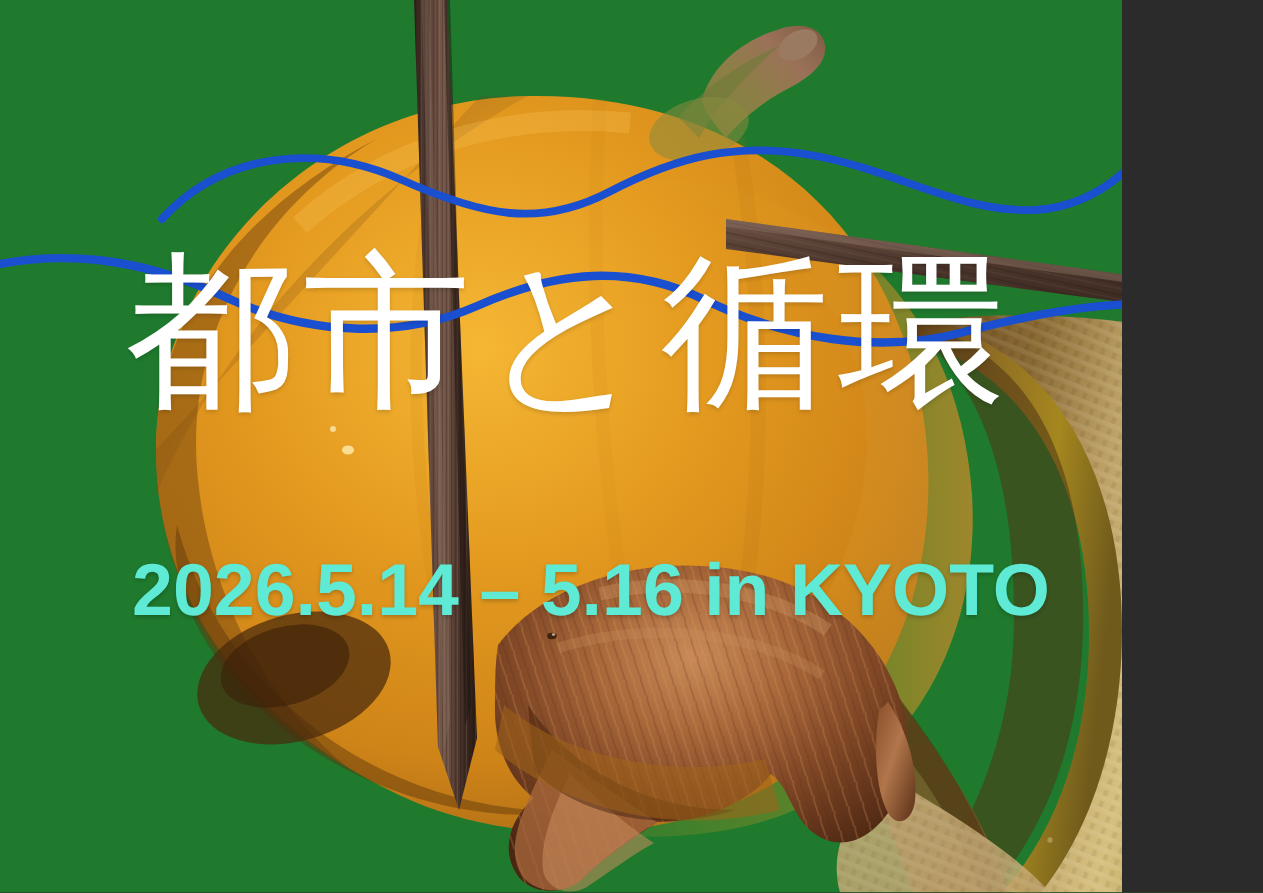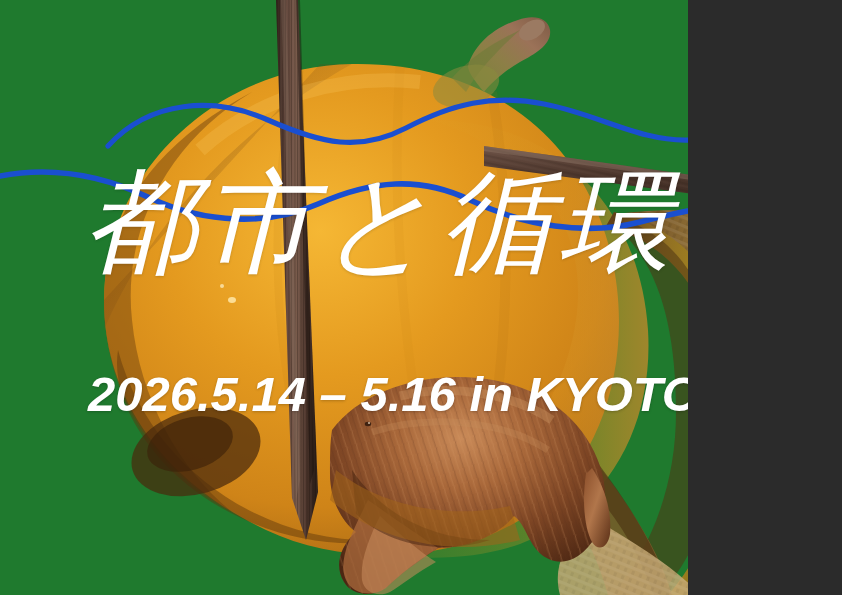--- a/index.html
+++ b/index.html
@@ -2,27 +2,26 @@
 <html><head>
 <meta charset="utf-8">
 <style>
   html, body {
     margin: 0;
     padding: 0;
     background: #2b2b2b;
   }
   #poster {
     position: relative;
-    width: 688px;
+    width: 748px;
     height: 595px;
     overflow: hidden;
     background: #1f7a2e;
     font-family: "Liberation Sans", sans-serif;
     user-select: none;
-    font-style: italic;
   }
 
   
   .art {
     position: absolute;
     inset: 0;
     overflow: hidden;
   }
   .art svg { display: block; width: 842px; height: 595px; }
 
@@ -61,21 +60,21 @@
     font-weight: 700;
     letter-spacing: 0.6px;
     white-space: nowrap;
     text-shadow: 0 1px 3px rgba(0,0,0,0.22);
   }
 
   .date-line {
     position: absolute;
     left: 88px;
     top: 366px;
-    color: #ffffff;
+    color: #5eead4;
     font-size: 49px;
     font-weight: 700;
     letter-spacing: 0px;
     white-space: nowrap;
     text-shadow: 0 1px 3px rgba(0,0,0,0.22);
   }
 </style>
 </head>
 <body>
 

